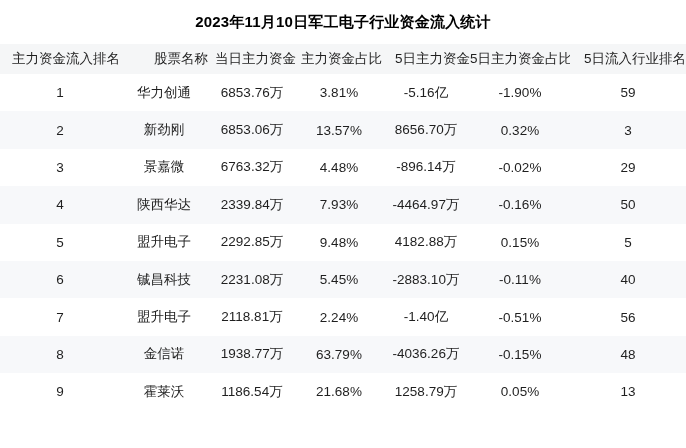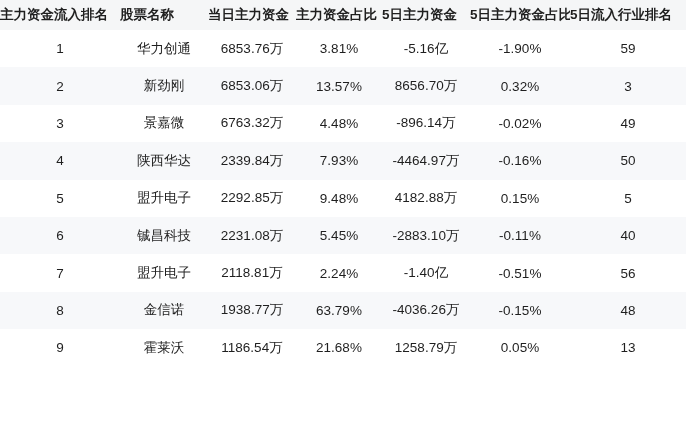--- a/index.html
+++ b/index.html
@@ -45,22 +45,22 @@
   .col-5d        { width: 88px; }
   .col-5dratio   { width: 100px; }
   .col-5drank    { width: 116px; }
   thead tr {
     height: 30px;
     background: var(--header-bg);
   }
   thead th {
     padding: 0;
     font-size: 13.5px;
-    font-weight: 700;
-    text-align: left;
+    font-weight: 400;
+    text-align: right;
     color: var(--text);
     white-space: nowrap;
     overflow: hidden;
   }
   tbody tr {
     height: 37.4px;
     background: var(--bg);
   }
   tbody tr:nth-child(even) {
     background: var(--stripe);
@@ -72,20 +72,21 @@
     text-align: center;
     color: var(--text);
     white-space: nowrap;
     overflow: hidden;
   }
 </style>
 </head>
 <body>
 
 <div class="page">
+  <div class="title">2023年11月10日军工电子行业资金流入统计</div>
 
   <table class="flow-table">
     <colgroup>
       <col class="col-rank">
       <col class="col-name">
       <col class="col-today">
       <col class="col-ratio">
       <col class="col-5d">
       <col class="col-5dratio">
       <col class="col-5drank">
@@ -120,21 +121,21 @@
           <td>0.32%</td>
           <td>3</td>
         </tr>
         <tr>
           <td>3</td>
           <td>景嘉微</td>
           <td>6763.32万</td>
           <td>4.48%</td>
           <td>-896.14万</td>
           <td>-0.02%</td>
-          <td>49</td>
+          <td>29</td>
         </tr>
         <tr>
           <td>4</td>
           <td>陕西华达</td>
           <td>2339.84万</td>
           <td>7.93%</td>
           <td>-4464.97万</td>
           <td>-0.16%</td>
           <td>50</td>
         </tr>

